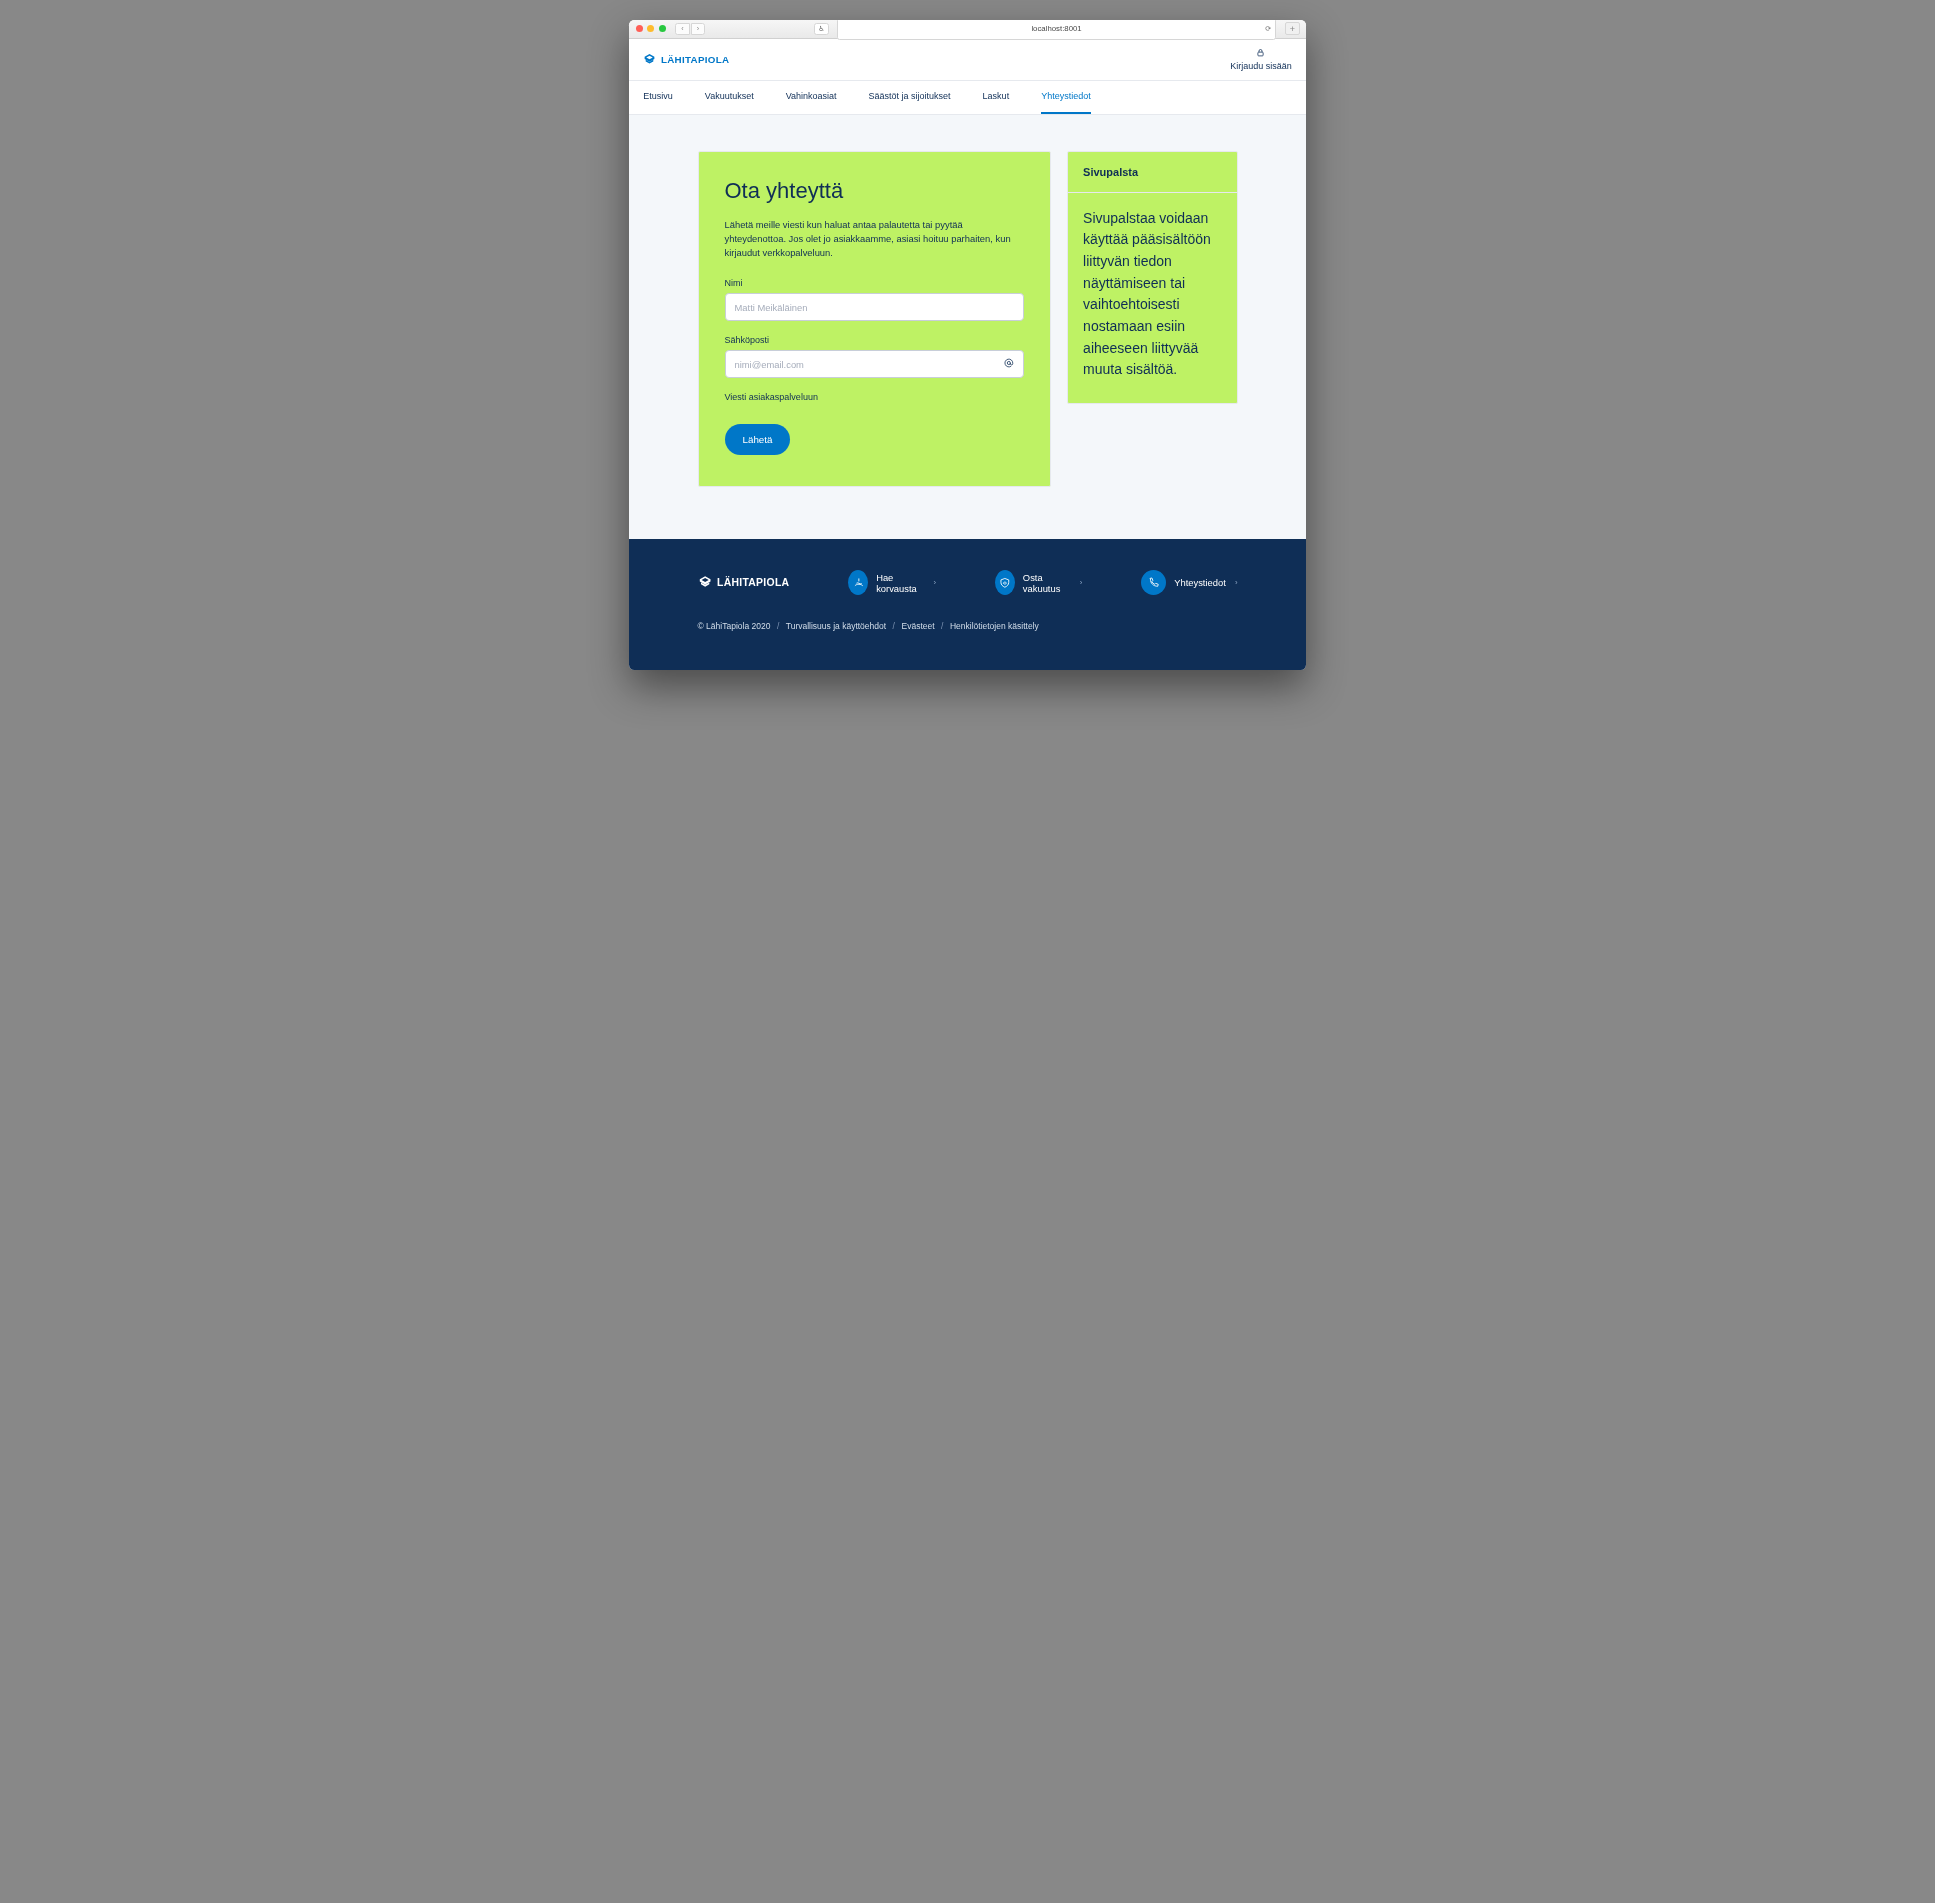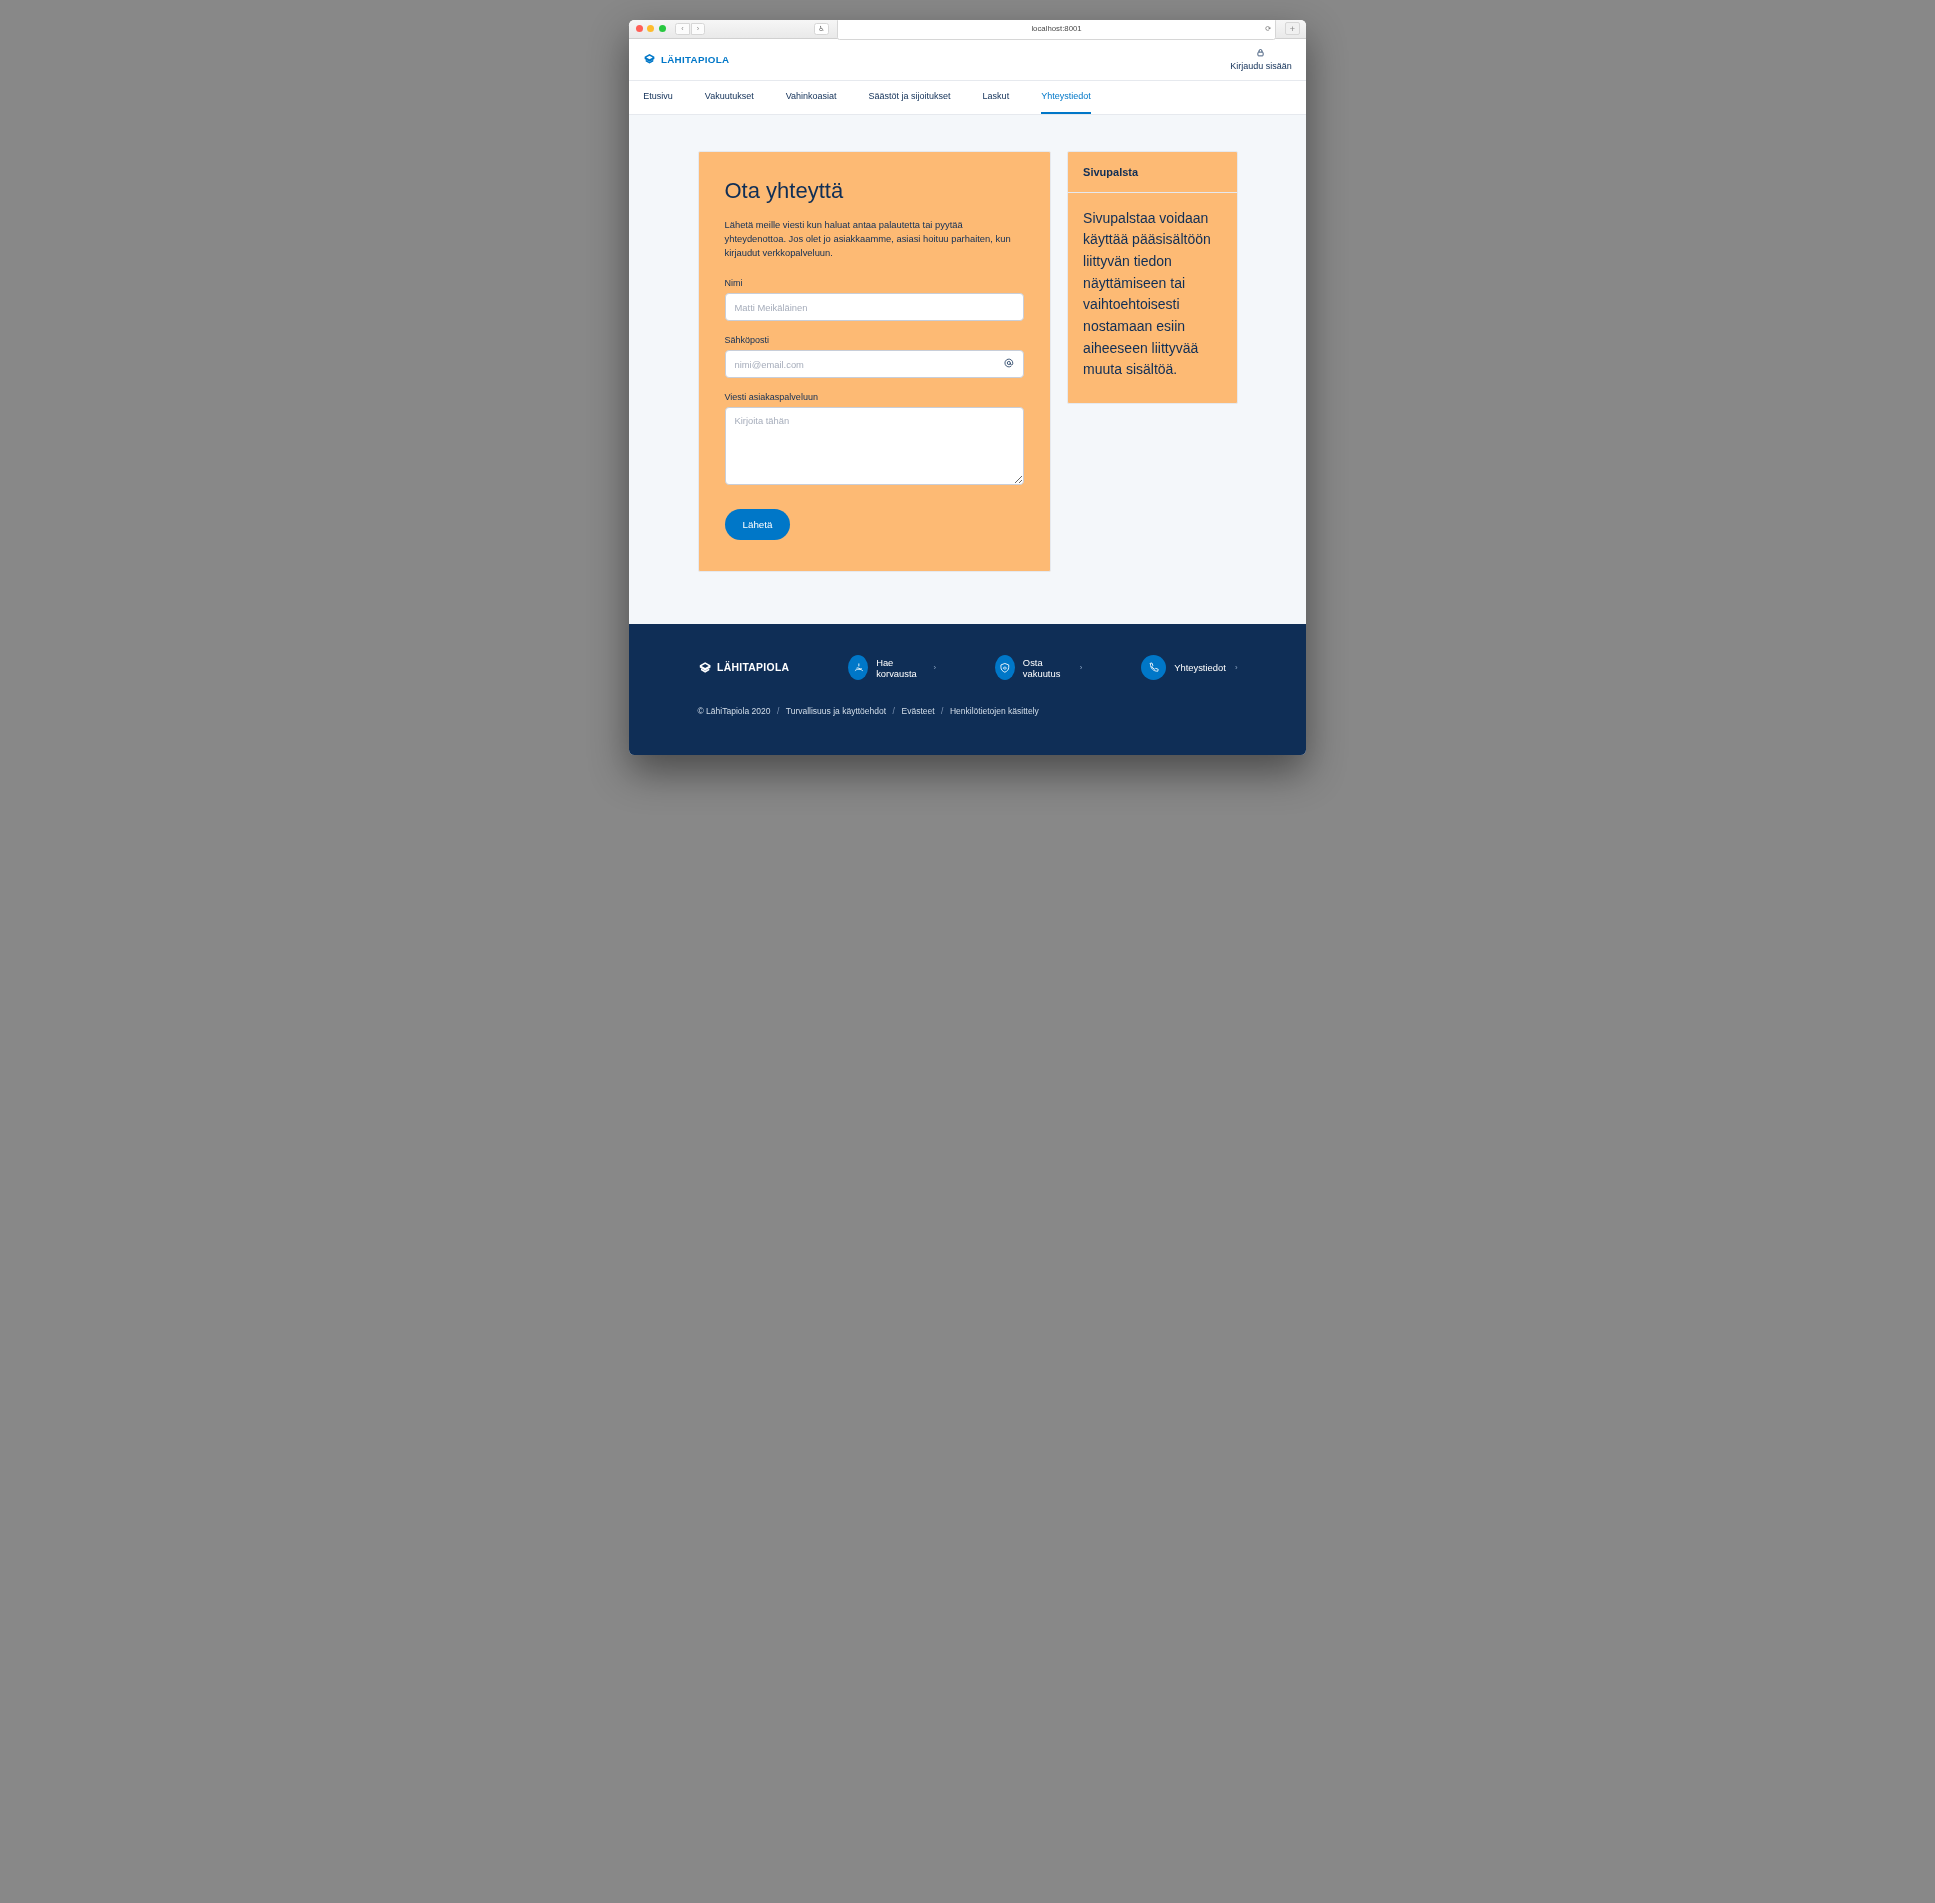--- a/index.html
+++ b/index.html
@@ -83,21 +83,21 @@
   }
   .top-nav a {
     color:#0f2e56; text-decoration:none; padding:10.4px 0; display:block;
     border-bottom:2px solid transparent; font-weight:500;
   }
   .top-nav a.active { color:#0077c8; border-bottom-color:#0077c8; }
   
   .page-bg { background:#f4f7fa; padding:36px 0 52px; }
   .wrap { width:540px; margin:0 auto; display:flex; gap:15.6px; align-items:flex-start; }
   .card {
-    background:#fdba74; border:0.7px solid #e6e9ee; border-radius:2px;
+    background:#bef264; border:0.7px solid #e6e9ee; border-radius:2px;
   }
   .main-card { flex:1; padding:26px 26px 31px; }
   .side-card { width:171px; }
   .side-card .side-head { padding:14.3px 15.6px; border-bottom:0.7px solid #e6e9ee; font-weight:700; color:#0f2e56; font-size:11px;}
   .side-card .side-body { padding:14.3px 15.6px 22px; color:#0f2e56; font-size:14px; line-height:1.55;}
   h1 { color:#0f2e56; font-weight:400; font-size:22px; margin-bottom:14.3px;}
   .intro { color:#0f2e56; font-size:9.4px; line-height:1.5; margin-bottom:18px;}
   label { display:block; color:#0f2e56; font-size:9px; margin-bottom:5.2px; font-weight:500;}
   .field { margin-bottom:14.3px; }
   .input, .textarea {
@@ -200,21 +200,20 @@
               <svg width="11.7" height="11.7" viewBox="0 0 24 24" fill="none" stroke="currentColor" stroke-width="1.6">
                   <circle cx="12" cy="12" r="3.2"></circle>
                   <path d="M15.2 12v1.4a2.4 2.4 0 0 0 4.8 0V12a8 8 0 1 0-3.2 6.4"></path>
                 </svg>
             </span>
           </div>
         </div>
 
         <div class="field">
           <label>Viesti asiakaspalveluun</label>
-          <textarea class="textarea" placeholder="Kirjoita tähän" style=""></textarea>
         </div>
 
         <button class="submit">Lähetä</button>
       </div>
 
       <aside class="card side-card">
         <div class="side-head">Sivupalsta</div>
         <div class="side-body">Sivupalstaa voidaan käyttää pääsisältöön liittyvän tiedon näyttämiseen tai vaihtoehtoisesti nostamaan esiin aiheeseen liittyvää muuta sisältöä.</div>
       </aside>
     </div>

